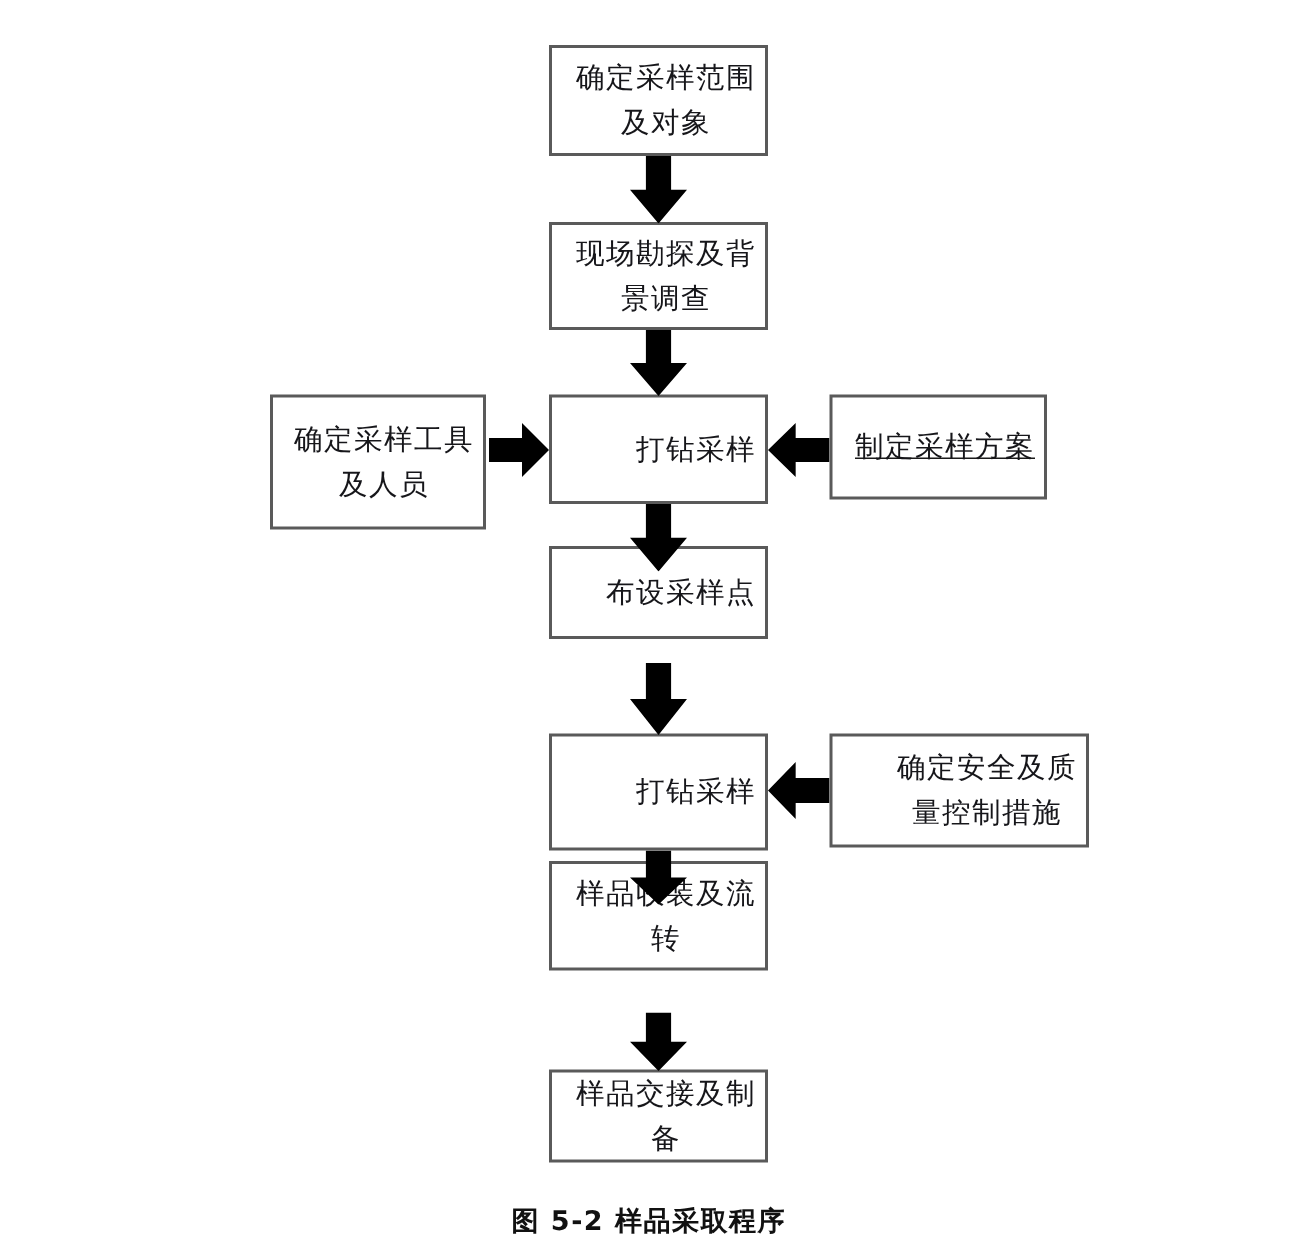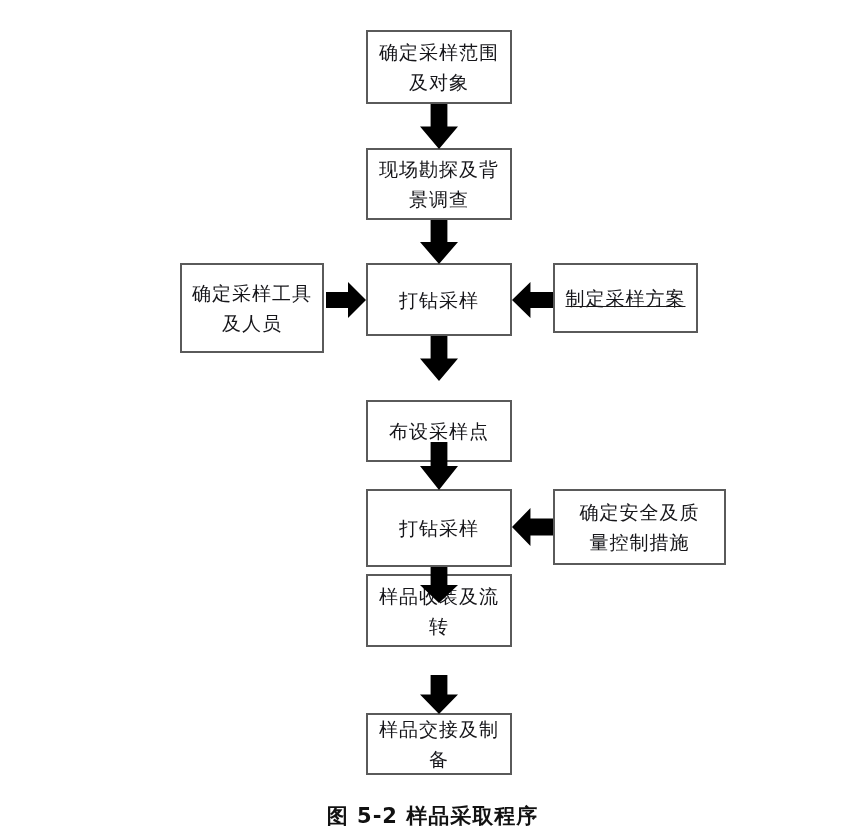--- a/index.html
+++ b/index.html
@@ -19,21 +19,21 @@
     background: #ffffff;
     overflow: hidden;
   }
   .node {
     position: absolute;
     box-sizing: border-box;
     border: 2px solid #5a5a5a;
     background: #ffffff;
     display: flex;
     align-items: center;
-    justify-content: center;
+    justify-content: flex-end;
     text-align: center;
   }
   .node-label {
     font-family: "DejaVu Sans", "Liberation Sans", sans-serif;
     font-size: 19px;
     line-height: 30px;
     letter-spacing: 1px;
     color: #16161a;
     white-space: pre-line;
     padding: 0 6px;
@@ -42,21 +42,21 @@
     position: absolute;
   }
   .arrow svg {
     display: block;
   }
   .caption {
     position: absolute;
     width: 100%;
     text-align: center;
     font-family: "DejaVu Sans", "Liberation Sans", sans-serif;
-    font-size: 21px;
+    font-size: 18px;
     font-weight: bold;
     letter-spacing: 1px;
     color: #111111;
   }
 </style>
 </head>
 <body>
 
 <div id="canvas">
   <div id="nodes-layer">
@@ -71,21 +71,21 @@
       <div class="node" style="left: 180px; top: 263px; width: 144px; height: 90px; border-color: rgb(90, 90, 90);">
         <div class="node-label" style="color: rgb(22, 22, 26);">确定采样工具
 及人员</div>
       </div>
       <div class="node" style="left: 366px; top: 263px; width: 146px; height: 73px; border-color: rgb(90, 90, 90);">
         <div class="node-label" style="color: rgb(22, 22, 26);">打钻采样</div>
       </div>
       <div class="node" style="left: 553px; top: 263px; width: 145px; height: 70px; border-color: rgb(90, 90, 90); text-decoration: underline;">
         <div class="node-label" style="color: rgb(22, 22, 26);">制定采样方案</div>
       </div>
-      <div class="node" style="left: 366px; top: 400px; width: 146px; height: 62px; border-color: rgb(90, 90, 90);">
+      <div class="node" style="left: 366px; top: 364px; width: 146px; height: 62px; border-color: rgb(90, 90, 90);">
         <div class="node-label" style="color: rgb(22, 22, 26);">布设采样点</div>
       </div>
       <div class="node" style="left: 366px; top: 489px; width: 146px; height: 78px; border-color: rgb(90, 90, 90);">
         <div class="node-label" style="color: rgb(22, 22, 26);">打钻采样</div>
       </div>
       <div class="node" style="left: 553px; top: 489px; width: 173px; height: 76px; border-color: rgb(90, 90, 90);">
         <div class="node-label" style="color: rgb(22, 22, 26);">确定安全及质
 量控制措施</div>
       </div>
       <div class="node" style="left: 366px; top: 574px; width: 146px; height: 73px; border-color: rgb(90, 90, 90);">

